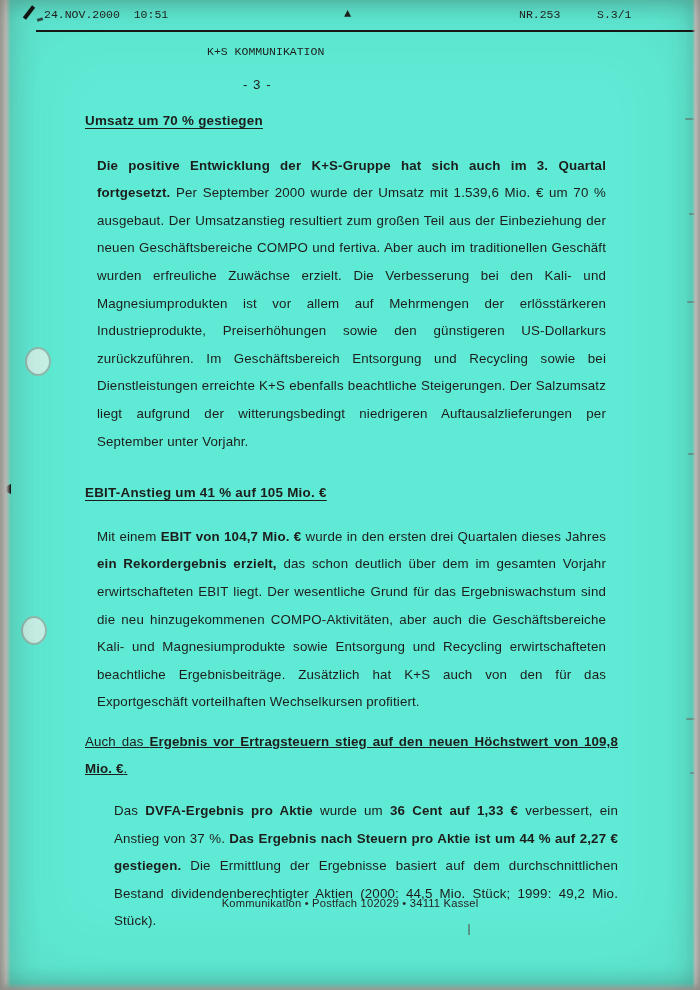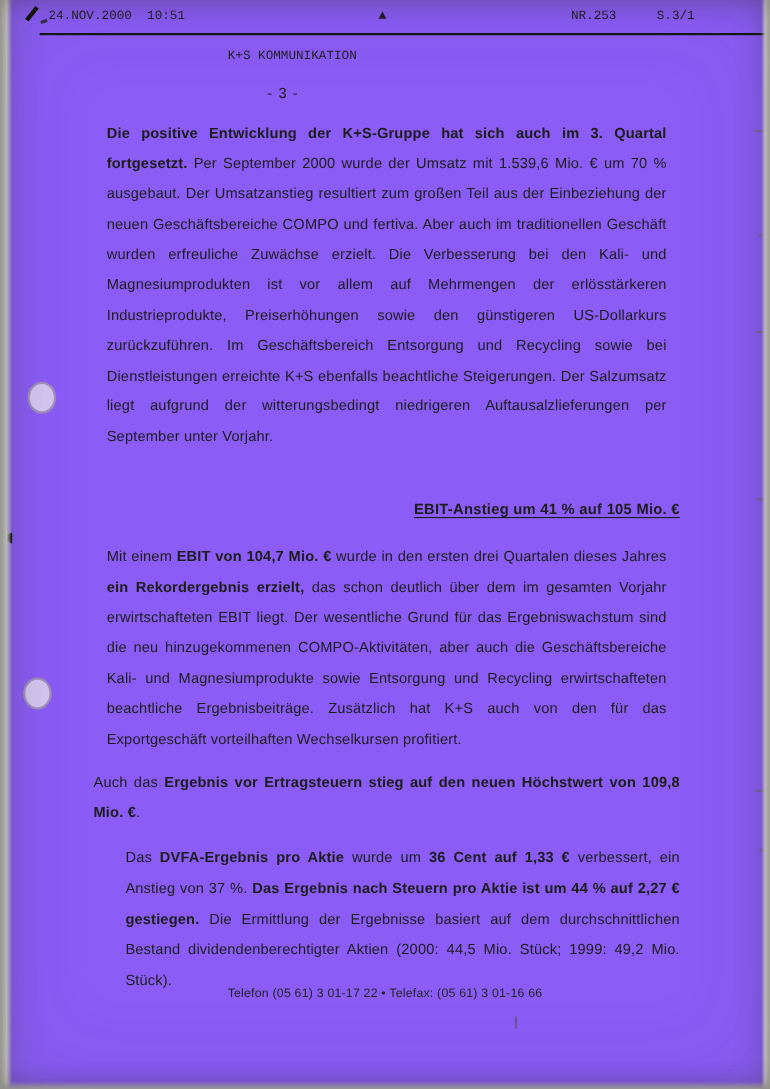--- a/index.html
+++ b/index.html
@@ -1,21 +1,21 @@
 <!DOCTYPE html>
 <html><head>
 <meta charset="utf-8">
 <style>
   html,body{margin:0;padding:0;}
   body{
     width:700px;height:990px;overflow:hidden;background:#8f8f8b;
     font-family:"Liberation Sans",sans-serif;
   }
   .scan{
-    position:relative;width:700px;height:990px;background:#8b5cf6;
+    position:relative;width:700px;height:990px;background:#5eead4;
     color:#1d1d1b;overflow:hidden;
   }
   .vignette{
     position:absolute;inset:0;pointer-events:none;
     box-shadow:inset 0 0 90px rgba(60,60,52,.10),
                inset 16px 0 26px rgba(60,60,52,.16),
                inset -12px 0 22px rgba(60,60,52,.14),
                inset 0 -10px 18px rgba(60,60,52,.12),
                inset 0 8px 14px rgba(60,60,52,.08);
   }
@@ -54,23 +54,23 @@
   .m-arrow{position:absolute;left:0;top:484px;width:0;height:0;
     border-top:5px solid transparent;border-bottom:5px solid transparent;border-right:11px solid #000;}
 
   
   .content{position:absolute;left:85px;top:78px;width:533px;
     font-size:13.3px;line-height:27.6px;letter-spacing:.15px;color:#1d1d1b;}
   .pageno{padding-left:158px;line-height:14px;margin-bottom:15px;letter-spacing:1px;}
   h2.head{font-size:13.4px;font-weight:bold;margin:0 0 17px 0;
     text-decoration:underline;text-decoration-thickness:1.3px;text-underline-offset:3px;
     letter-spacing:.25px;}
-  h2.head.second{margin-top:38px;margin-bottom:16px;text-align:right;}
+  h2.head.second{margin-top:24px;margin-bottom:16px;}
   p.body{margin:12px;text-align:justify;}
-  p.cont{margin:0;text-align:justify;}
+  p.cont{margin:0;text-align:justify;text-decoration:underline;}
   p.spaced{margin-top:14px;text-align:justify;margin-left:29px;}
   .b{font-weight:bold;}
 
   .footer{position:absolute;left:0;right:0;top:896px;text-align:center;
     font-size:11.2px;line-height:14.5px;color:#242422;letter-spacing:.2px;}
 </style>
 </head>
 <body>
 
 <div class="scan">
@@ -93,30 +93,31 @@
   <div class="art a5"></div>
   <div class="art a6"></div>
   <div class="tick"></div>
   <div class="hole h1"></div>
   <div class="hole h2"></div>
   <div class="m-arrow"></div>
 
   <div class="content">
     <div class="pageno">- 3 -</div>
 
+    <h2 class="head">Umsatz um 70 % gestiegen</h2>
     <p class="body"><span class="b">Die positive Entwicklung der K+S-Gruppe hat sich auch im 3. Quartal fortgesetzt.</span><span> Per September 2000 wurde der Umsatz mit 1.539,6 Mio. € um 70 % ausgebaut. Der Umsatzanstieg resultiert zum großen Teil aus der Einbeziehung der neuen Geschäftsbereiche COMPO und fertiva. Aber auch im traditionellen Geschäft wurden erfreuliche Zuwächse erzielt. Die Verbesserung bei den Kali- und Magnesiumprodukten ist vor allem auf Mehrmengen der erlösstärkeren Industrieprodukte, Preiserhöhungen sowie den günstigeren US-Dollarkurs zurückzuführen. Im Geschäftsbereich Entsorgung und Recycling sowie bei Dienstleistungen erreichte K+S ebenfalls beachtliche Steigerungen. Der Salzumsatz liegt aufgrund der witterungsbedingt niedrigeren Auftausalzlieferungen per September unter Vorjahr.</span></p>
 
     <h2 class="head second">EBIT-Anstieg um 41 % auf 105 Mio. €</h2>
     <p class="body"><span>Mit einem </span><span class="b">EBIT von 104,7 Mio. €</span><span> wurde in den ersten drei Quartalen dieses Jahres </span><span class="b">ein Rekordergebnis erzielt,</span><span> das schon deutlich über dem im gesamten Vorjahr erwirtschafteten EBIT liegt. Der wesentliche Grund für das Ergebniswachstum sind die neu hinzugekommenen COMPO-Aktivitäten, aber auch die Geschäftsbereiche Kali- und Magnesiumprodukte sowie Entsorgung und Recycling erwirtschafteten beachtliche Ergebnisbeiträge. Zusätzlich hat K+S auch von den für das Exportgeschäft vorteilhaften Wechselkursen profitiert.</span></p>
     <p class="cont"><span>Auch das </span><span class="b">Ergebnis vor Ertragsteuern stieg auf den neuen Höchstwert von 109,8 Mio. €</span><span>.</span></p>
 
     <p class="spaced"><span>Das </span><span class="b">DVFA-Ergebnis pro Aktie</span><span> wurde um </span><span class="b">36 Cent auf 1,33 €</span><span> verbessert, ein Anstieg von 37 %. </span><span class="b">Das Ergebnis nach Steuern pro Aktie ist um 44 % auf 2,27 € gestiegen.</span><span> Die Ermittlung der Ergebnisse basiert auf dem durchschnittlichen Bestand dividendenberechtigter Aktien (2000: 44,5 Mio. Stück; 1999: 49,2 Mio. Stück).</span></p>
   </div>
 
   <div class="footer">
-    <div>Telefon (05 61) 3 01-17 22 • Telefax: (05 61) 3 01-16 66</div>
+    <div>Kommunikation • Postfach 102029 • 34111 Kassel</div>
   </div>
 
   <div class="edge l"></div>
   <div class="edge r"></div>
   <div class="edge b"></div>
   <div class="vignette"></div>
 </div>
 
 </body></html>

